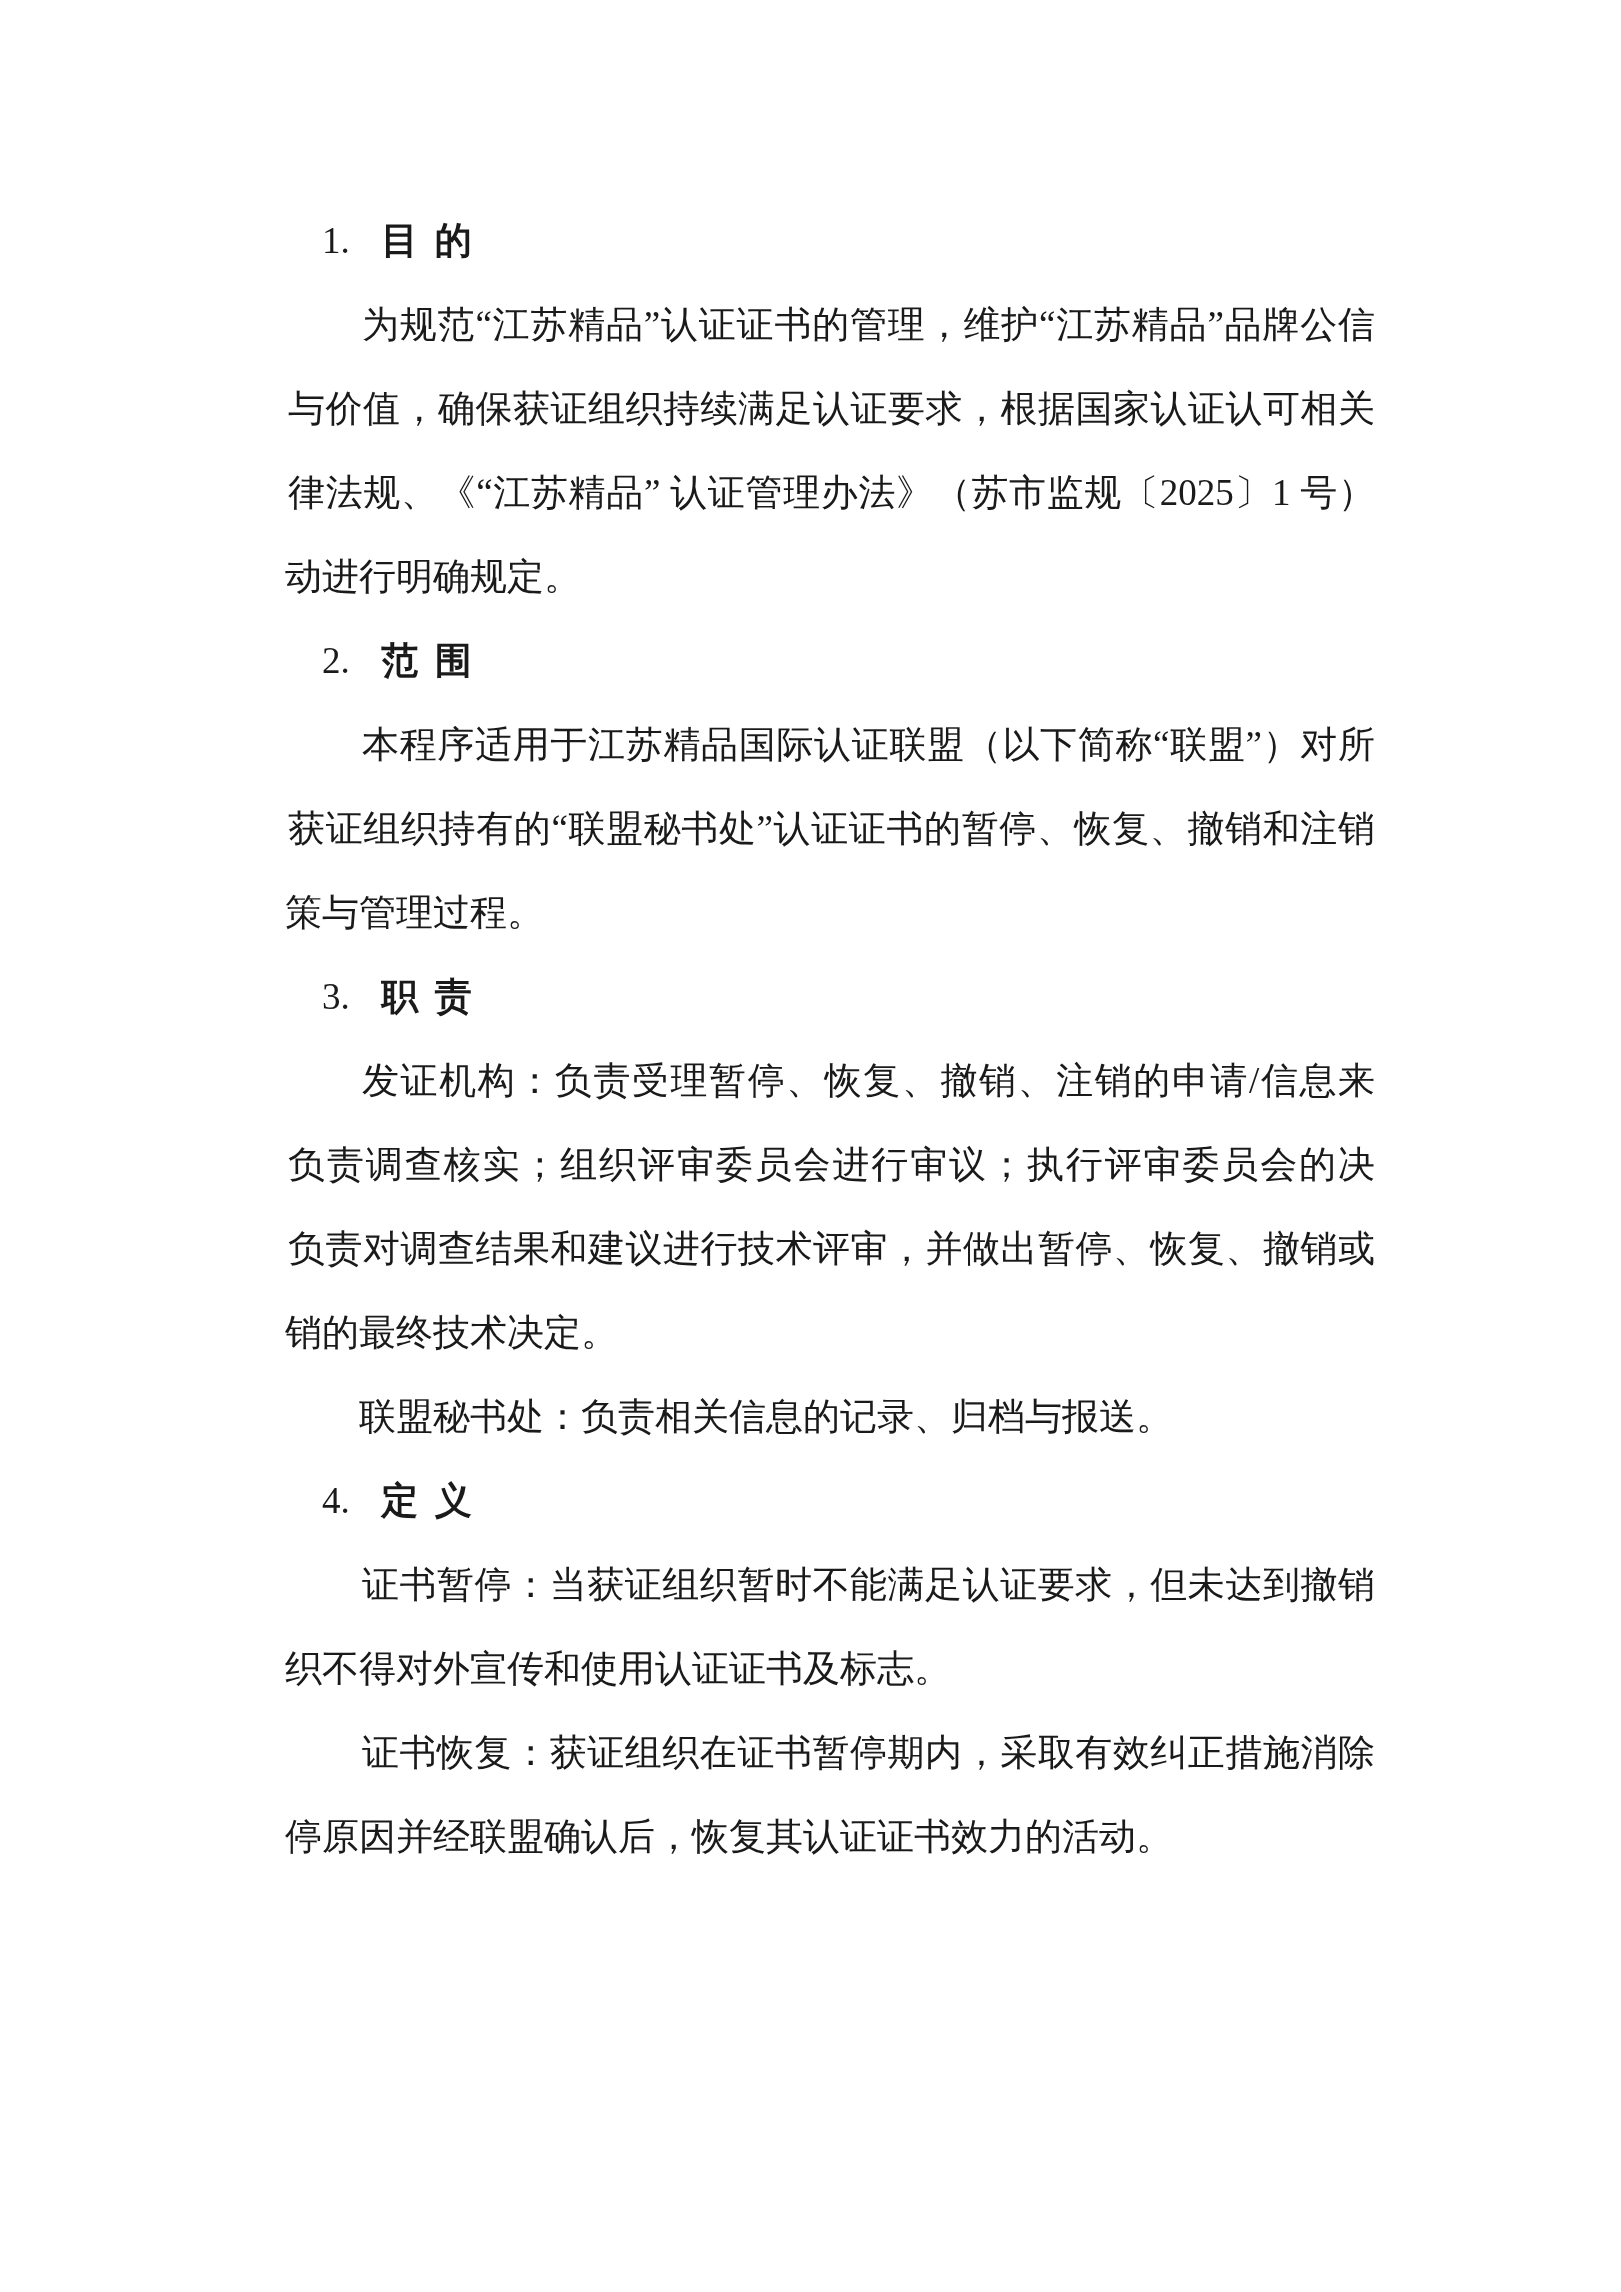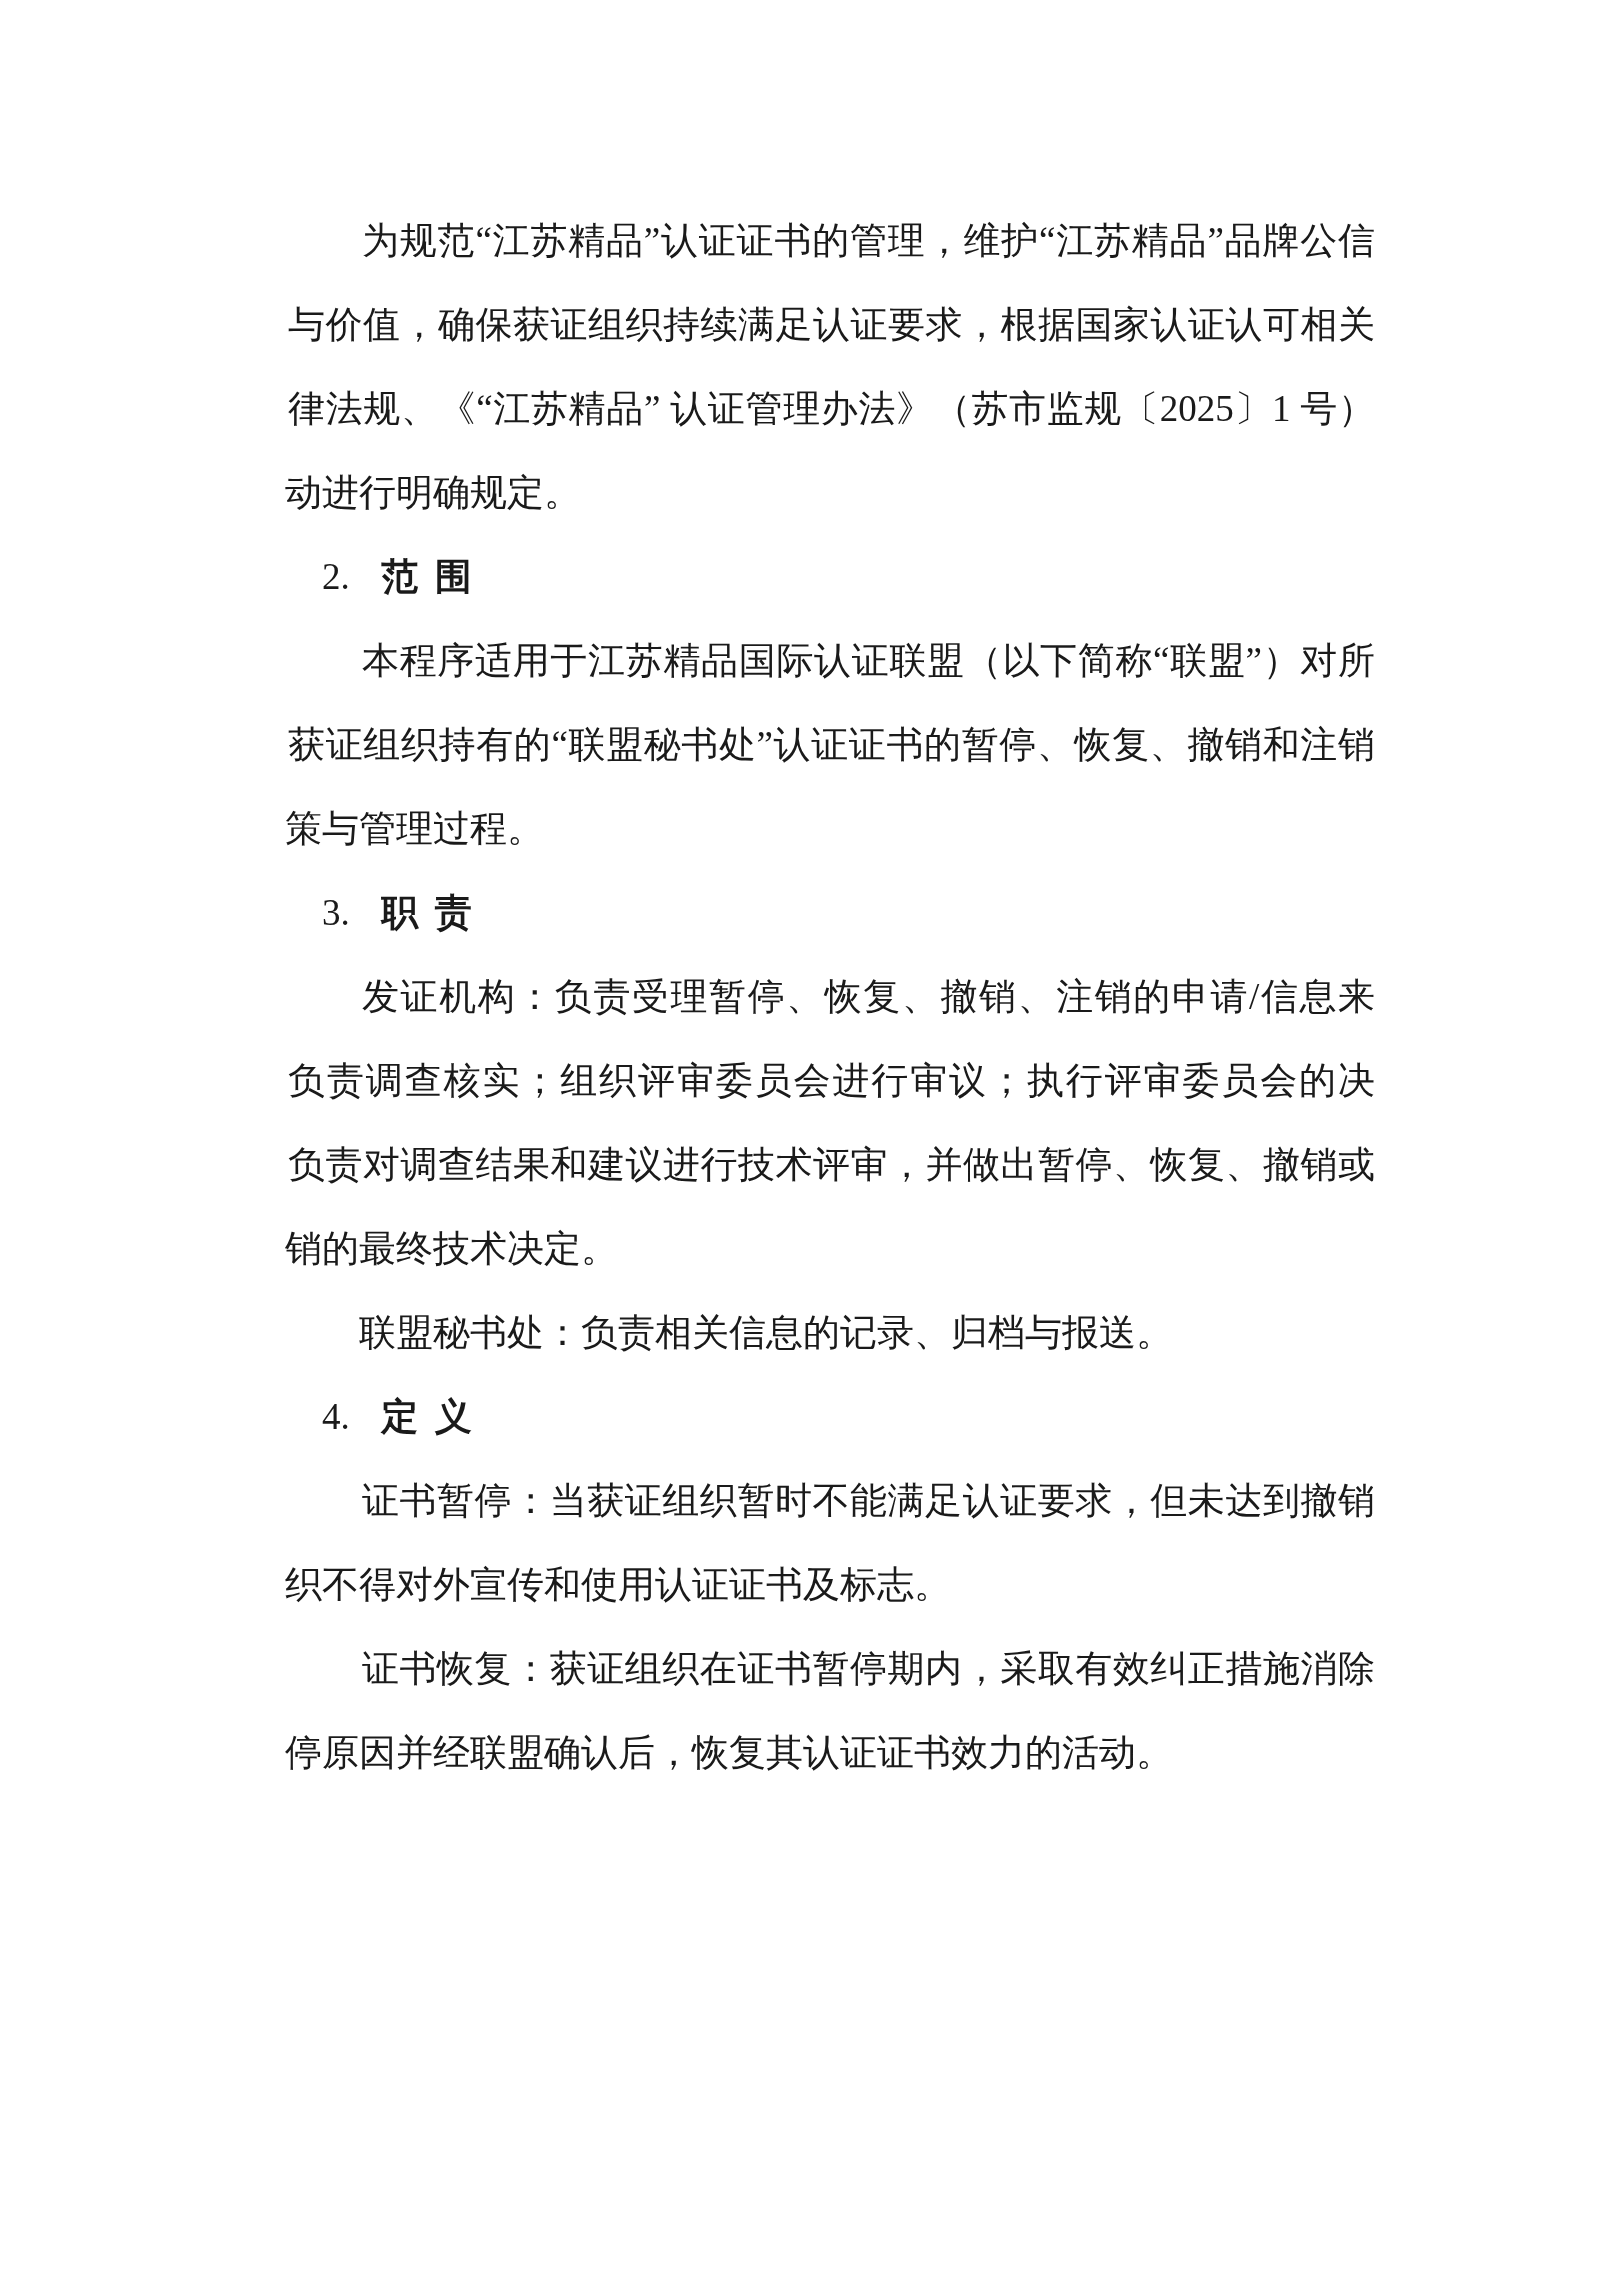--- a/index.html
+++ b/index.html
@@ -52,20 +52,23 @@
   }
   .lead {
     font-weight: normal;
   }
 </style>
 </head>
 <body>
 
 <div class="page">
 
+  <div class="line heading">
+    <span class="h-num">1.</span><span class="h-label">目的</span>
+  </div>
 
   <div class="line just indent">为规范“江苏精品”认证证书的管理，维护“江苏精品”品牌公信力</div>
   <div class="line just">与价值，确保获证组织持续满足认证要求，根据国家认证认可相关法</div>
   <div class="line just">律法规、《“江苏精品” 认证管理办法》（苏市监规〔2025〕1 号）及联</div>
   <div class="line short">动进行明确规定。</div>
 
   <div class="line heading">
     <span class="h-num">2.</span><span class="h-label">范围</span>
   </div>
 

